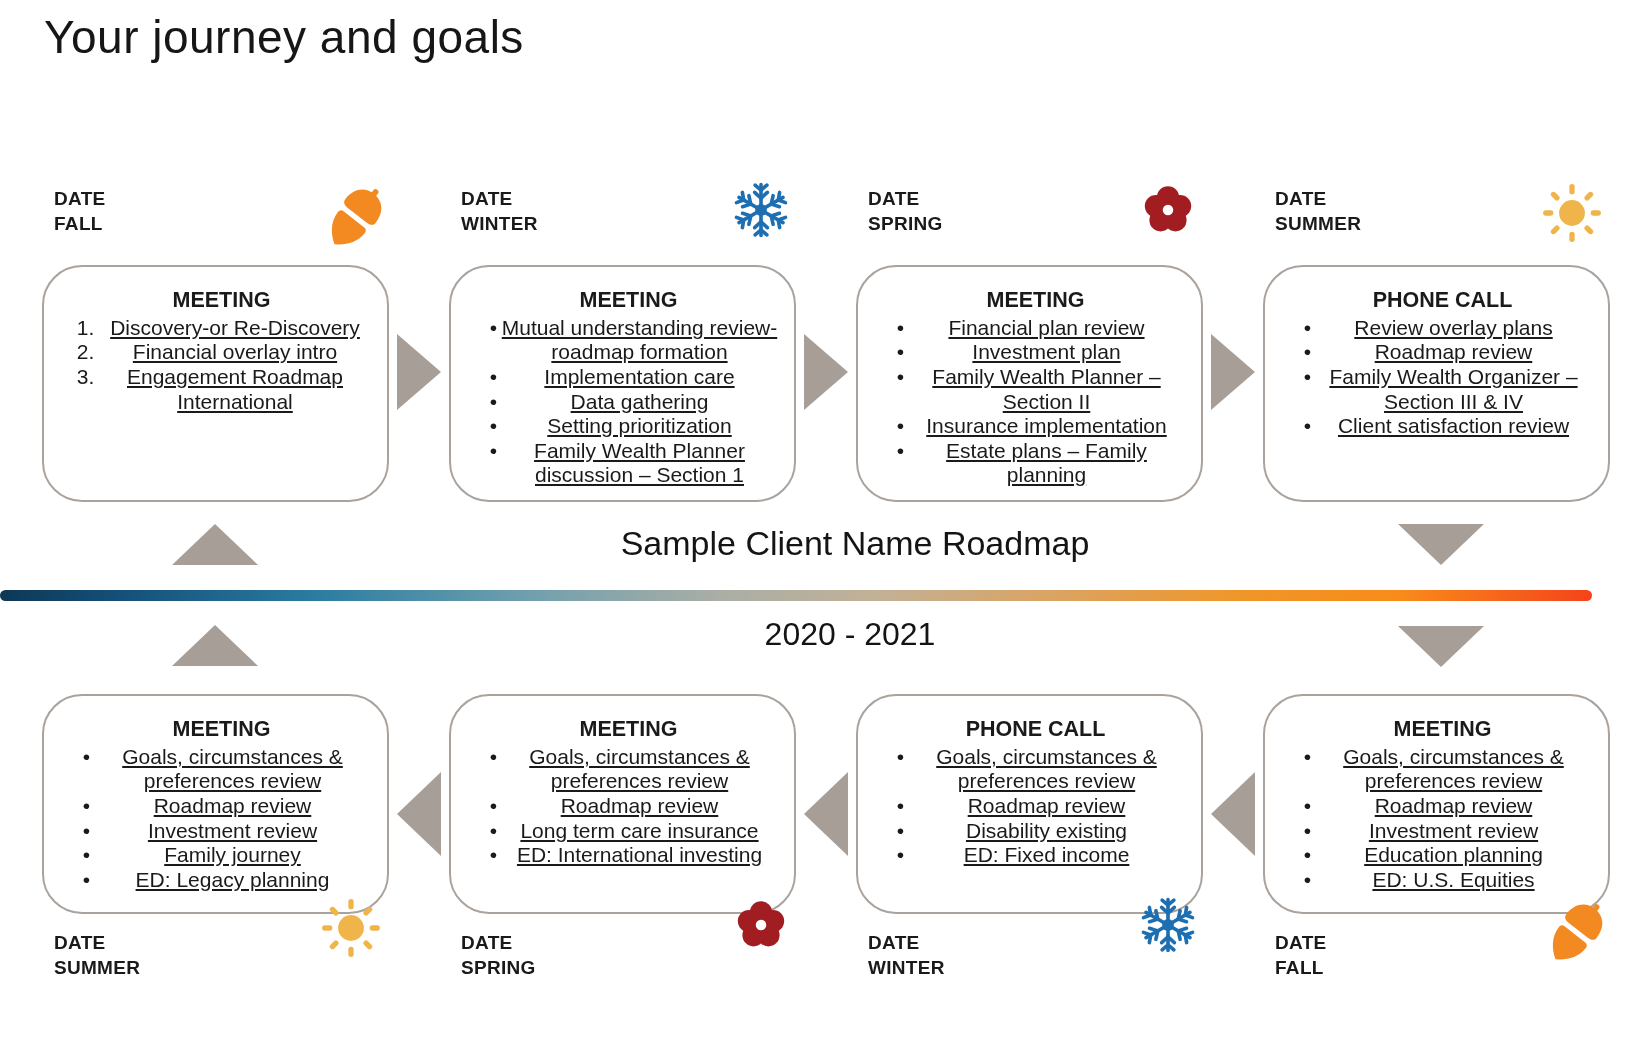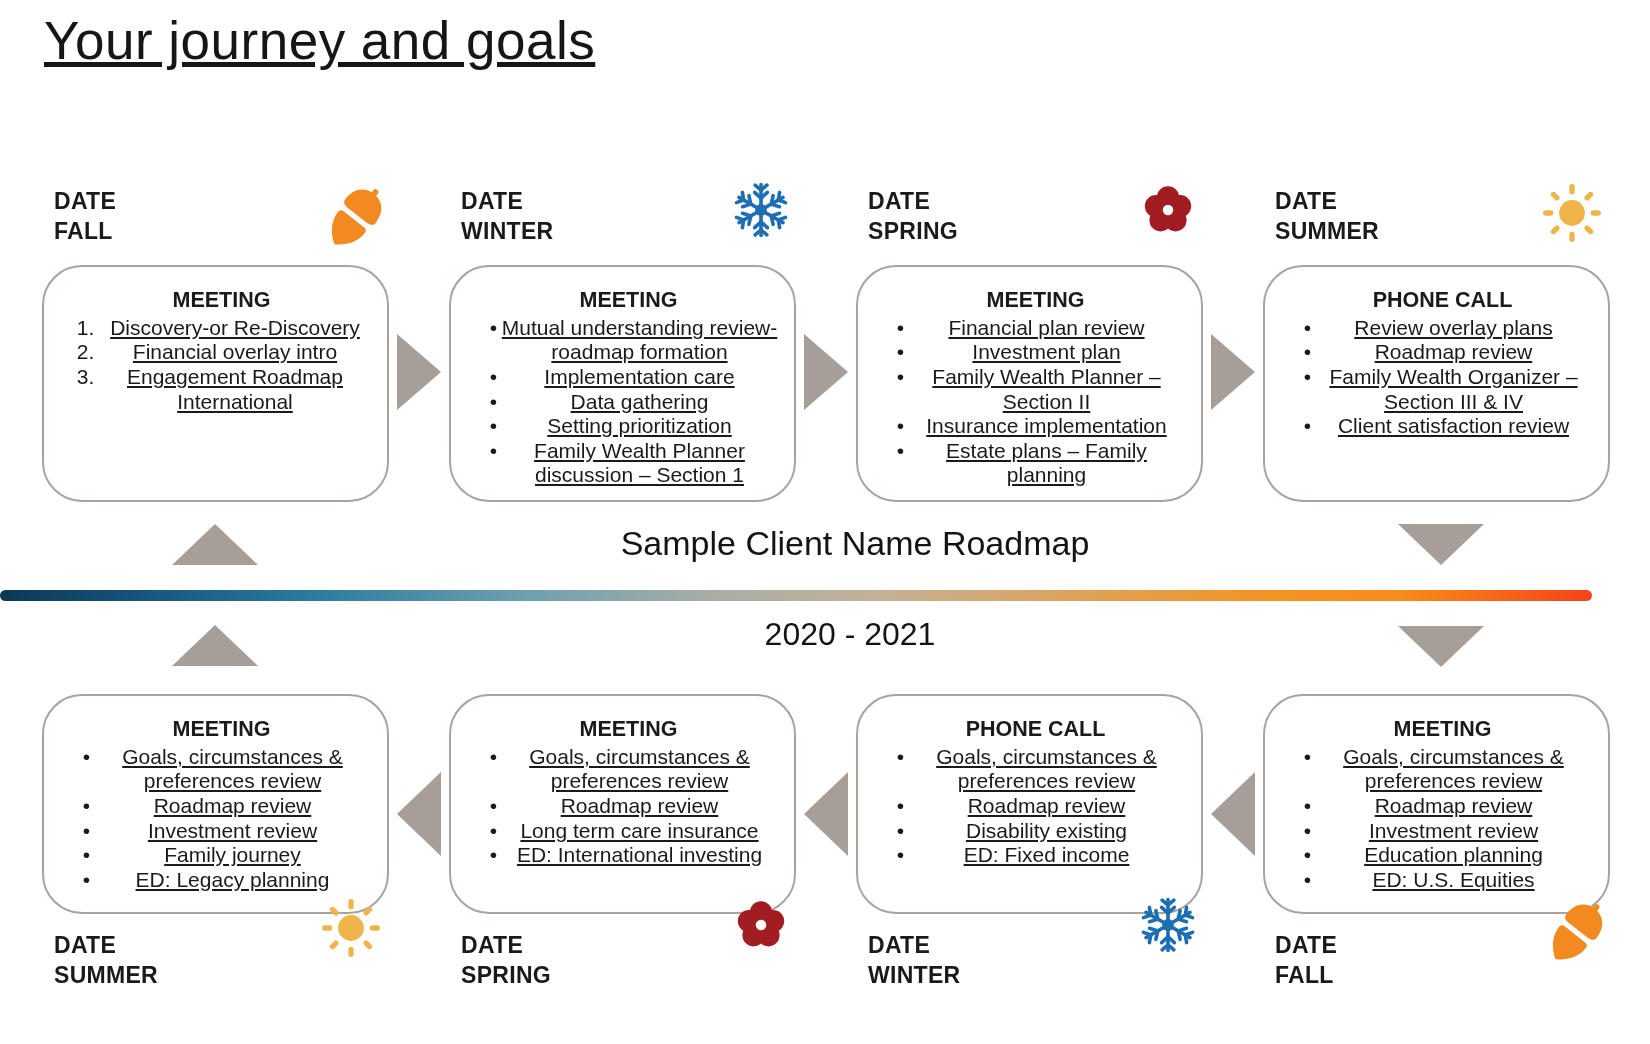--- a/index.html
+++ b/index.html
@@ -3,31 +3,31 @@
 <meta charset="utf-8">
 <style>
   html,body{margin:0;padding:0;background:#fff;}
   body{
     position:relative;width:1650px;height:1044px;overflow:hidden;
     font-family:"Liberation Sans","DejaVu Sans",sans-serif;color:#1a1a1a;
     --arrow:#a79e98;--border:#aaa29c;
   }
   h1{
     position:absolute;left:44px;top:10px;margin:0;
-    font-size:53px;font-weight:400;letter-spacing:.5px;color:#161616;text-decoration:underline;
+    font-size:46px;font-weight:400;letter-spacing:.5px;color:#161616;
   }
   .row{
     position:absolute;left:42px;width:1568px;
     display:grid;grid-template-columns:repeat(4,1fr);column-gap:60px;
   }
   .row-top{top:186px;}
   .row-bottom{top:694px;}
   .unit{position:relative;display:flex;flex-direction:column;}
   .season-header{display:flex;justify-content:space-between;align-items:flex-start;padding:0 6px 0 12px;}
-  .season-label{font-size:23px;font-weight:700;line-height:1.32;letter-spacing:.3px;}
+  .season-label{font-size:19px;font-weight:700;line-height:1.32;letter-spacing:.3px;}
   .row-top .season-header{height:74px;margin-bottom:5px;}
   .row-top .season-icon{margin-top:-5px;}
   .row-bottom .season-header{margin-top:16px;}
   .row-bottom .season-icon{margin-top:-34px;}
   .card{
     box-sizing:border-box;flex:1 1 auto;background:#fff;
     border:2.5px solid var(--border);border-radius:40px;
     padding:20px 16px 12px 28px;
     text-align:center;
   }

